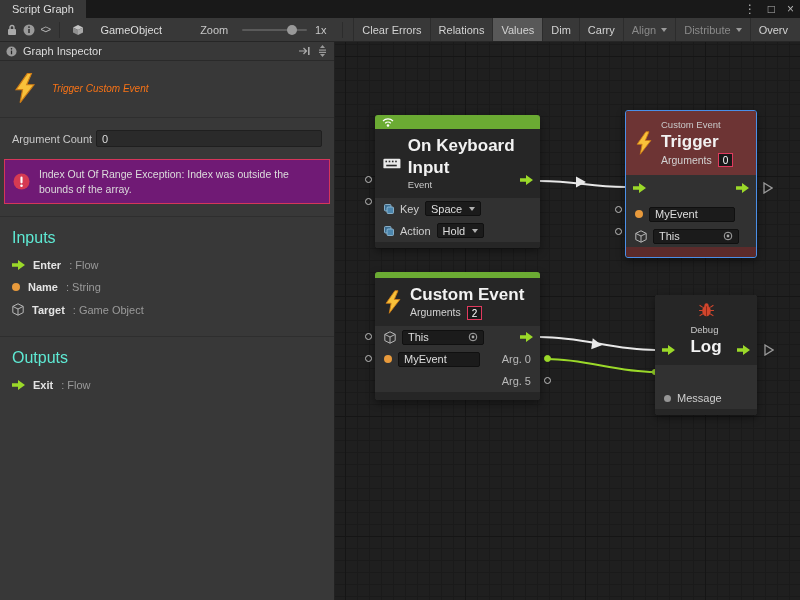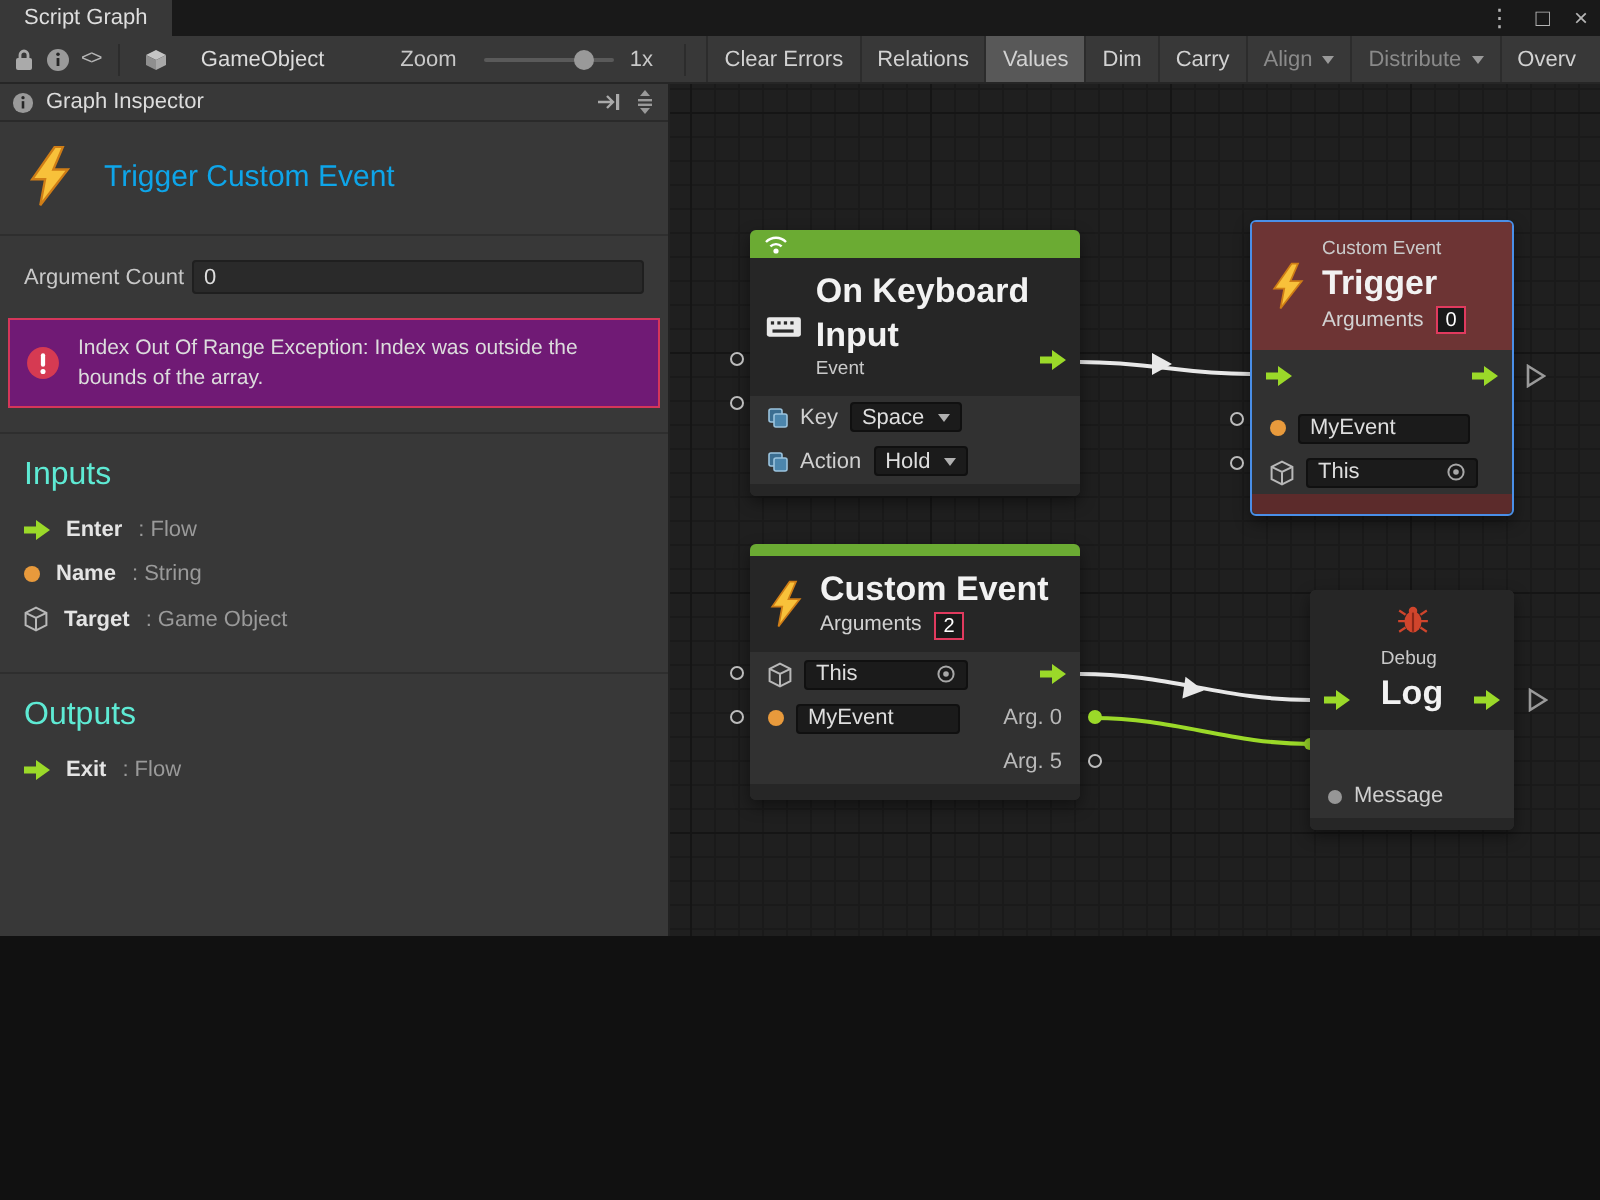--- a/index.html
+++ b/index.html
@@ -1,17 +1,17 @@
 <!DOCTYPE html>
 <html><head>
 <meta charset="utf-8">
 <style>
   * { box-sizing: border-box; }
   body { margin:0; background:#111; font-family:"Liberation Sans", sans-serif; }
-  .window { position:relative; width:800px; height:468px; background:#383838; overflow:hidden; color:#ccc; font-size:11px; }
+  .window { position:relative; width:800px; height:600px; background:#383838; overflow:hidden; color:#ccc; font-size:11px; }
 
   
   .tabbar { position:absolute; top:0; left:0; right:0; height:18px; background:#191919; }
   .tab { position:absolute; left:0; top:0; height:18px; line-height:18px; background:#383838; padding:0 12px; color:#dedede; font-size:11px; }
   .win-controls { position:absolute; right:6px; top:0; height:18px; display:flex; gap:12px; align-items:center; color:#b5b5b5; font-size:12px; }
   .win-controls span { cursor:default; }
 
   
   .toolbar { position:absolute; top:18px; left:0; right:0; height:24px; background:#383838; border-bottom:1px solid #262626; display:flex; align-items:center; padding:0 4px; overflow:hidden; }
   .tb-icon { display:flex; align-items:center; justify-content:center; width:22px; height:22px; }
@@ -26,21 +26,21 @@
   .tb-btn { display:flex; align-items:center; padding:0 8px; color:#d2d2d2; border-left:1px solid #2c2c2c; white-space:nowrap; }
   .tb-btn.active { background:#585858; }
   .tb-btn.disabled { color:#8a8a8a; }
   .caret { width:0; height:0; border-left:3.5px solid transparent; border-right:3.5px solid transparent; border-top:4px solid #9a9a9a; margin-left:5px; }
 
   
   .inspector { position:absolute; top:42px; left:0; width:335px; bottom:0; background:#383838; border-right:1px solid #222; }
   .insp-header { height:19px; display:flex; align-items:center; gap:6px; padding:0 6px; border-bottom:1px solid #2a2a2a; color:#dcdcdc; }
   .insp-header .spacer { flex:1; }
   .insp-title { display:flex; align-items:center; gap:14px; padding:12px 12px 14px; border-bottom:1px solid #2e2e2e; }
-  .insp-title .t { font-size:15px; color:#0ea5e9; }
+  .insp-title .t { font-size:10px; color:#f97316;font-style:italic; }
   .field-row { display:flex; align-items:center; padding:12px 12px 2px; }
   .field-row .flabel { width:84px; color:#c8c8c8; }
   .text-input { flex:1; height:17px; background:#2a2a2a; border:1px solid #1f1f1f; border-radius:2px; color:#ddd; display:flex; align-items:center; padding:0 5px; }
   .error-box { margin:10px 4px 12px; border:1px solid #d5365a; background:#701a75; display:flex; align-items:center; gap:9px; padding:7px 8px; }
   .error-text { color:#dcdcdc; font-size:10.5px; line-height:1.4; }
   .section { padding:8px 12px 10px; border-top:1px solid #2e2e2e; }
   .section .sec-h { color:#5eead4; font-size:16px; margin:4px 0 12px; }
   .pin-item { display:flex; align-items:center; gap:8px; margin:10px 0; color:#9a9a9a; }
   .pin-item .pname { color:#e4e4e4; font-weight:bold; }
   .dot-orange { width:8px; height:8px; border-radius:50%; background:#e89a3c; flex:none; }

